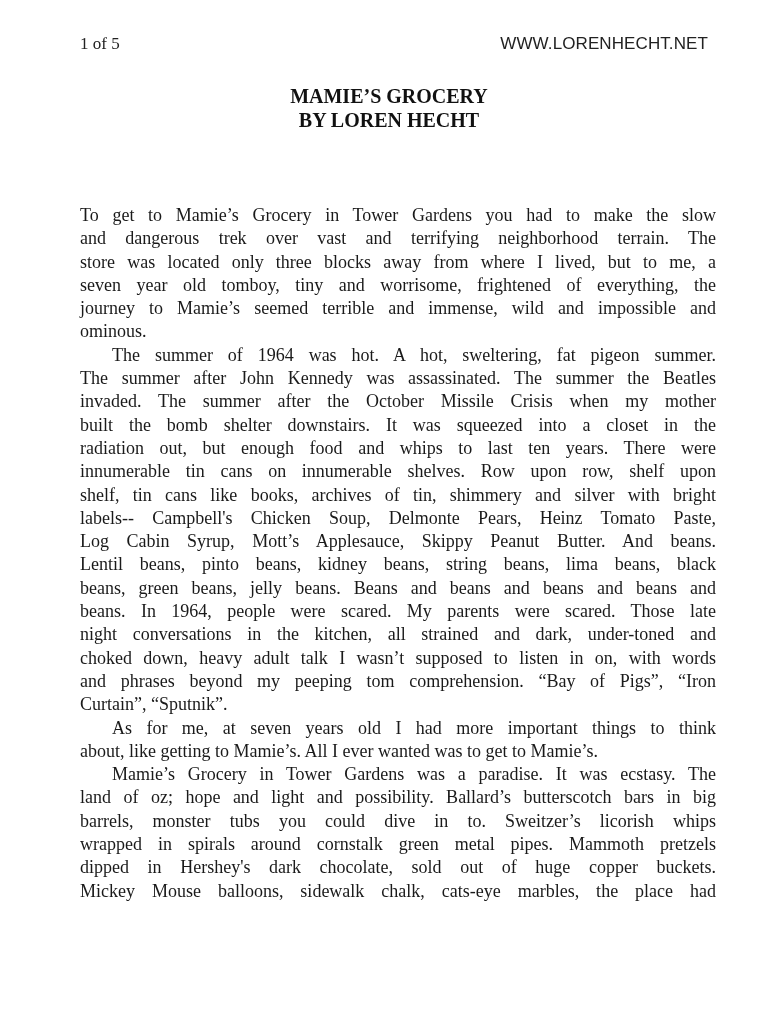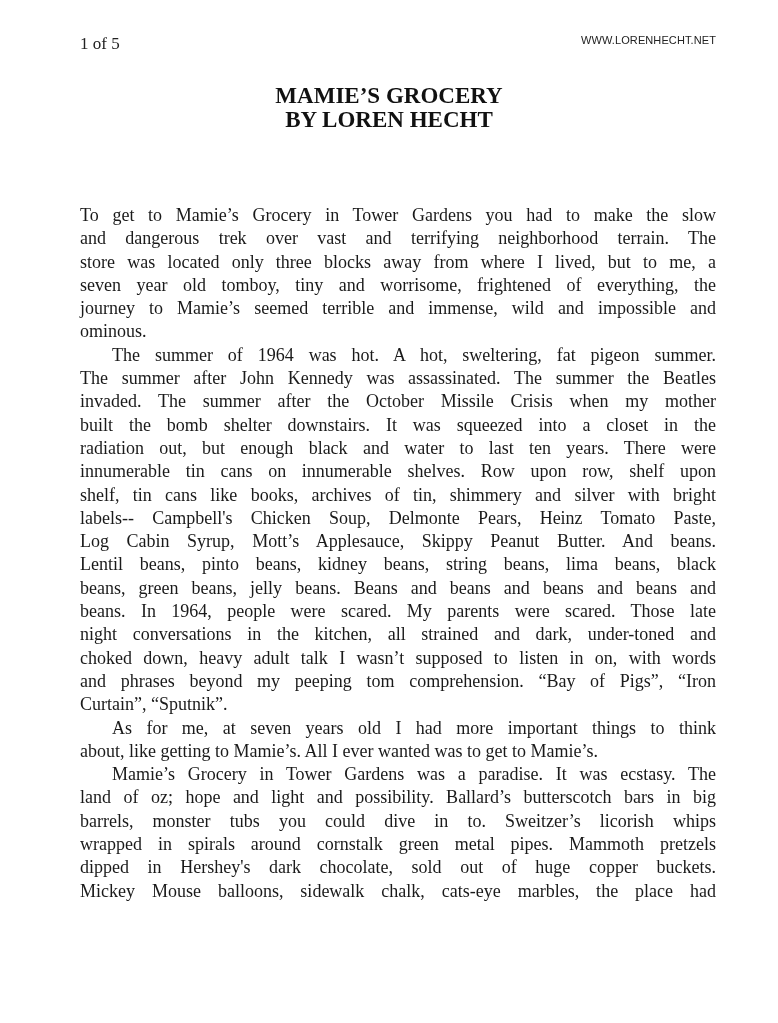--- a/index.html
+++ b/index.html
@@ -1,20 +1,20 @@
 <!DOCTYPE html>
 <html><head>
   <meta charset="utf-8">
   <style>
     html, body { margin: 0; padding: 0; background: #ffffff; }
     body { width: 778px; height: 1023px; position: relative; overflow: hidden; color: #111111; }
     .page-header { position: absolute; top: 34px; left: 80px; right: 62px; height: 20px; }
     .page-number { position: absolute; left: 0; top: 0; font-family: "Liberation Serif", serif; font-size: 17px; color: #222; }
-    .site-url { position: absolute; right: 0; top: 0; font-family: "Liberation Sans", sans-serif; font-size: 11px; color: #222; letter-spacing: 0.1px; }
-    .title-block { position: absolute; top: 84px; left: 0; width: 778px; text-align: center; font-family: "Liberation Serif", serif; font-weight: bold; font-size: 23px; line-height: 24px; color: #111; }
+    .site-url { position: absolute; right: 8px; top: 0; font-family: "Liberation Sans", sans-serif; font-size: 17px; color: #222; letter-spacing: 0.1px; }
+    .title-block { position: absolute; top: 84px; left: 0; width: 778px; text-align: center; font-family: "Liberation Serif", serif; font-weight: bold; font-size: 20px; line-height: 24px; color: #111; }
     .body-text { position: absolute; top: 204px; left: 80px; width: 636px; font-family: "Liberation Serif", serif; font-size: 18px; color: #1a1a1a; }
     .line { display: block; height: 23.3px; line-height: 23.3px; white-space: nowrap; text-align: justify; text-align-last: justify; }
     .line.last { text-align: left; text-align-last: left; }
     .line.indent { padding-left: 32px; }
   </style>
 </head>
 <body>
 
 <div class="page-header">
   <span class="page-number">1 of 5</span>
@@ -30,21 +30,21 @@
     <span class="line">To get to Mamie’s Grocery in Tower Gardens you had to make the slow</span>
     <span class="line">and dangerous trek over vast and terrifying neighborhood terrain. The</span>
     <span class="line">store was located only three blocks away from where I lived, but to me, a</span>
     <span class="line">seven year old tomboy, tiny and worrisome, frightened of everything, the</span>
     <span class="line">journey to Mamie’s seemed terrible and immense, wild and impossible and</span>
     <span class="line last">ominous.</span>
     <span class="line indent">The summer of 1964 was hot. A hot, sweltering, fat pigeon summer.</span>
     <span class="line">The summer after John Kennedy was assassinated. The summer the Beatles</span>
     <span class="line">invaded. The summer after the October Missile Crisis when my mother</span>
     <span class="line">built the bomb shelter downstairs. It was squeezed into a closet in the</span>
-    <span class="line">radiation out, but enough black and water to last ten years. There were</span>
+    <span class="line">radiation out, but enough food and whips to last ten years. There were</span>
     <span class="line">innumerable tin cans on innumerable shelves. Row upon row, shelf upon</span>
     <span class="line">shelf, tin cans like books, archives of tin, shimmery and silver with bright</span>
     <span class="line">labels-- Campbell's Chicken Soup, Delmonte Pears, Heinz Tomato Paste,</span>
     <span class="line">Log Cabin Syrup, Mott’s Applesauce, Skippy Peanut Butter. And beans.</span>
     <span class="line">Lentil beans, pinto beans, kidney beans, string beans, lima beans, black</span>
     <span class="line">beans, green beans, jelly beans. Beans and beans and beans and beans and</span>
     <span class="line">beans. In 1964, people were scared. My parents were scared. Those late</span>
     <span class="line">night conversations in the kitchen, all strained and dark, under-toned and</span>
     <span class="line">choked down, heavy adult talk I wasn’t supposed to listen in on, with words</span>
     <span class="line">and phrases beyond my peeping tom comprehension. “Bay of Pigs”, “Iron</span>

